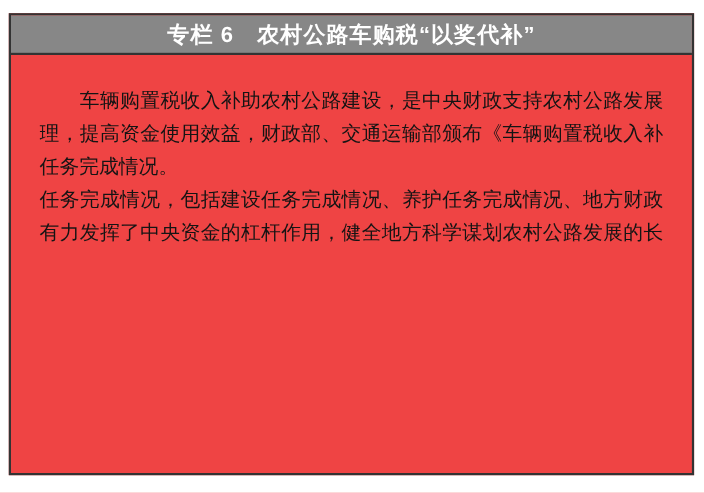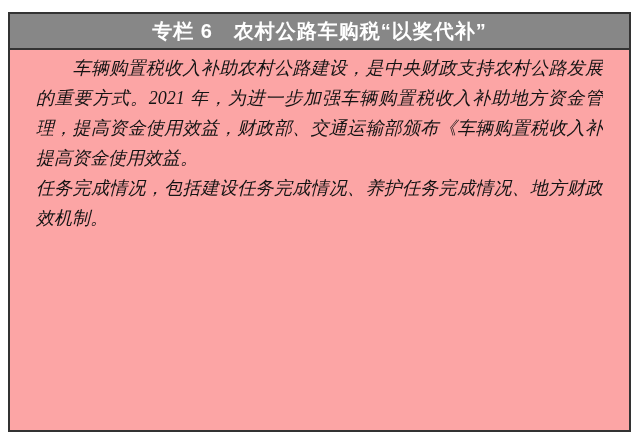--- a/index.html
+++ b/index.html
@@ -15,42 +15,41 @@
     font-family: "Liberation Serif", serif;
   }
   .panel {
     position: absolute;
     left: 8px;
     top: 12px;
     width: 623px;
     height: 420px;
     box-sizing: border-box;
     border: 2px solid #333333;
-    background: #fca5a5;
+    background: #ef4444;
   }
   .panel-header {
     height: 36px;
     box-sizing: border-box;
     background: #878787;
     border-bottom: 2px solid #333333;
     display: flex;
     align-items: center;
     justify-content: center;
   }
   .panel-title {
     color: #ffffff;
     font-family: "Liberation Sans", sans-serif;
     font-weight: bold;
     font-size: 20px;
     letter-spacing: 1px;
     white-space: nowrap;
   }
   .panel-body {
-    padding: 3px 26px 0 26px;
-    font-style: italic;
+    padding: 26px 26px 0 26px;
   }
   .text-line {
     font-size: 18px;
     line-height: 30px;
     height: 30px;
     color: #141414;
     overflow: hidden;
     text-align: left;
   }
   .text-line.j {
@@ -60,19 +59,18 @@
 </style>
 </head>
 <body>
 
 <div class="panel">
   <div class="panel-header">
     <span class="panel-title">专栏 6　农村公路车购税“以奖代补”</span>
   </div>
   <div class="panel-body">
     <div class="text-line j">　　车辆购置税收入补助农村公路建设，是中央财政支持农村公路发展</div>
-    <div class="text-line j">的重要方式。2021 年，为进一步加强车辆购置税收入补助地方资金管</div>
     <div class="text-line j">理，提高资金使用效益，财政部、交通运输部颁布《车辆购置税收入补助</div>
-    <div class="text-line">提高资金使用效益。</div>
+    <div class="text-line">任务完成情况。</div>
     <div class="text-line j">任务完成情况，包括建设任务完成情况、养护任务完成情况、地方财政投</div>
-    <div class="text-line">效机制。</div>
+    <div class="text-line j">有力发挥了中央资金的杠杆作用，健全地方科学谋划农村公路发展的长</div>
   </div>
 </div>
 
 </body></html>

